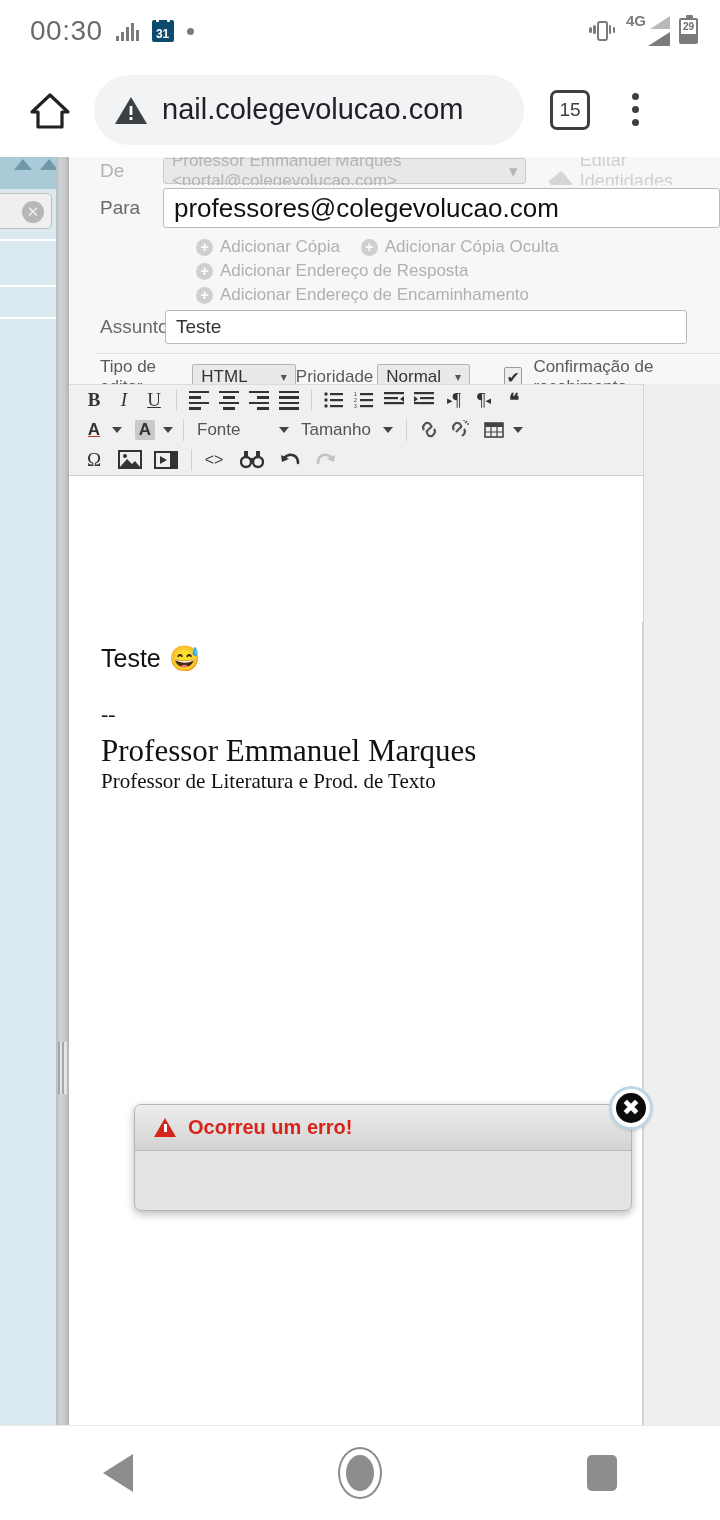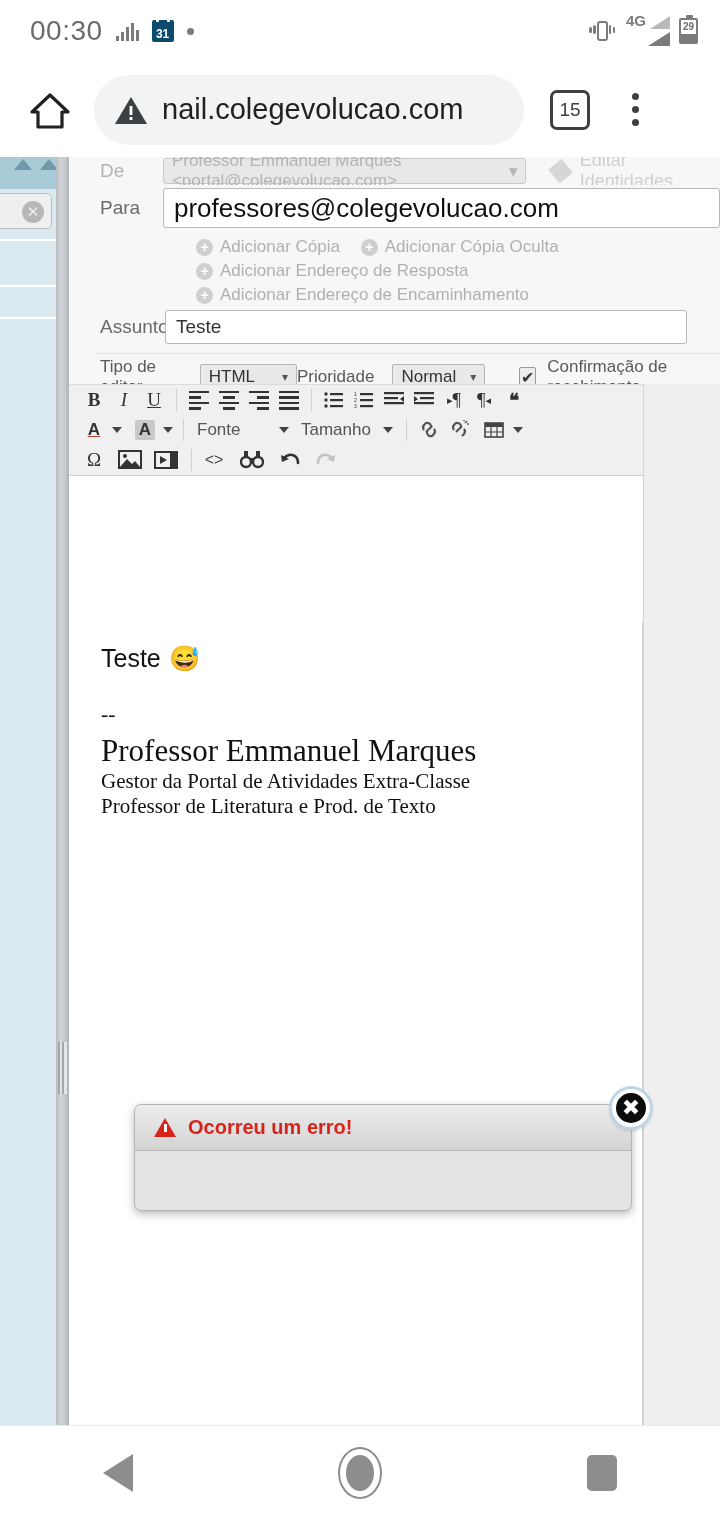--- a/index.html
+++ b/index.html
@@ -123,21 +123,21 @@
   .row { position:absolute; left:0; width:651px; display:flex; align-items:center; }
   .lbl { width:96px; padding-left:31px; font-size:19px; color:#6a6a6a; }
   .lbl.grey { color:#b3b3b3; }
 
   .row-de { top:0px; height:28px; overflow:hidden; }
   .de-select {
     width:375px; height:26px; background:#e8e8e8; border:1px solid #c9c9c9;
     border-radius:3px; font-size:17px; color:#b4b4b4; padding:0 8px;
     display:flex; align-items:center; justify-content:space-between;
   }
-  .de-edit { margin-left:26px; font-size:18px; color:#cfcfcf; display:flex; align-items:center; gap:10px;}
+  .de-edit { margin-left:26px; font-size:18px; color:#cfcfcf; display:flex; align-items:flex-end; gap:10px;}
   .pencil { width:18px;height:18px;background:#d6d6d6;transform:rotate(-40deg);border-radius:1px;}
 
   .row-para { top:28px; height:46px; }
   .inp {
     height:40px; background:#ffffff; border:1px solid #b9b9b9; border-radius:3px;
     display:flex; align-items:center; padding:0 10px; font-size:26px; color:#111;
   }
   .inp.para { width:574px; }
   .inp.assunto { width:522px; height:34px; font-size:19px; color:#333; }
 
@@ -152,21 +152,21 @@
 
   .row-assunto { top:148px; height:44px; }
   .hr-line { position:absolute; left:27px; top:196px; width:624px; height:1px; background:#dedede;}
 
   .optrow { position:absolute; left:0; display:flex; align-items:center; font-size:17px; color:#5a5a5a; }
   .optrow.r1 { top:200px; left:31px; }
   .optrow.r2 { top:232px; left:31px; }
   .sel {
     height:26px; background:#e9e9e9; border:1px solid #b5b5b5; border-radius:2px;
     display:flex; align-items:center; padding:0 8px; font-size:17px; color:#333;
-    margin-left:18px; justify-content:space-between;text-align:center;
+    margin-left:4px; justify-content:space-between;text-align:center;
   }
   .sel .cv { margin-left:14px; font-size:12px; color:#555; }
   .chk {
     width:21px;height:21px;background:#ededed;border:1px solid #9a9a9a;border-radius:2px;
     margin-left:34px; margin-right:11px; color:#333; font-size:16px;
     display:flex; align-items:center; justify-content:center;
   }
   .collapse-arrow {
     position:absolute; left:6px; top:234px; width:0;height:0;
     border-left:8px solid transparent;border-right:8px solid transparent;
@@ -574,21 +574,20 @@
     </div>
   </div>
 
   <div class="editor">
     <div class="body-l1">
       <span>Teste</span>
       <span class="emoji">😅</span>
     </div>
     <div class="body-dash">--</div>
     <div class="sig-name">Professor Emmanuel Marques</div>
-    <div class="sig-line">Gestor da Portal de Atividades Extra-Classe</div>
     <div class="sig-line">Professor de Literatura e Prod. de Texto</div>
   </div>
 
   <div class="dialog">
     <div class="dlg-head">
       <span class="dlg-warn"></span>
       <span class="dlg-title">Ocorreu um erro!</span>
     </div>
   </div>
   <div class="dlg-close">✖</div>

